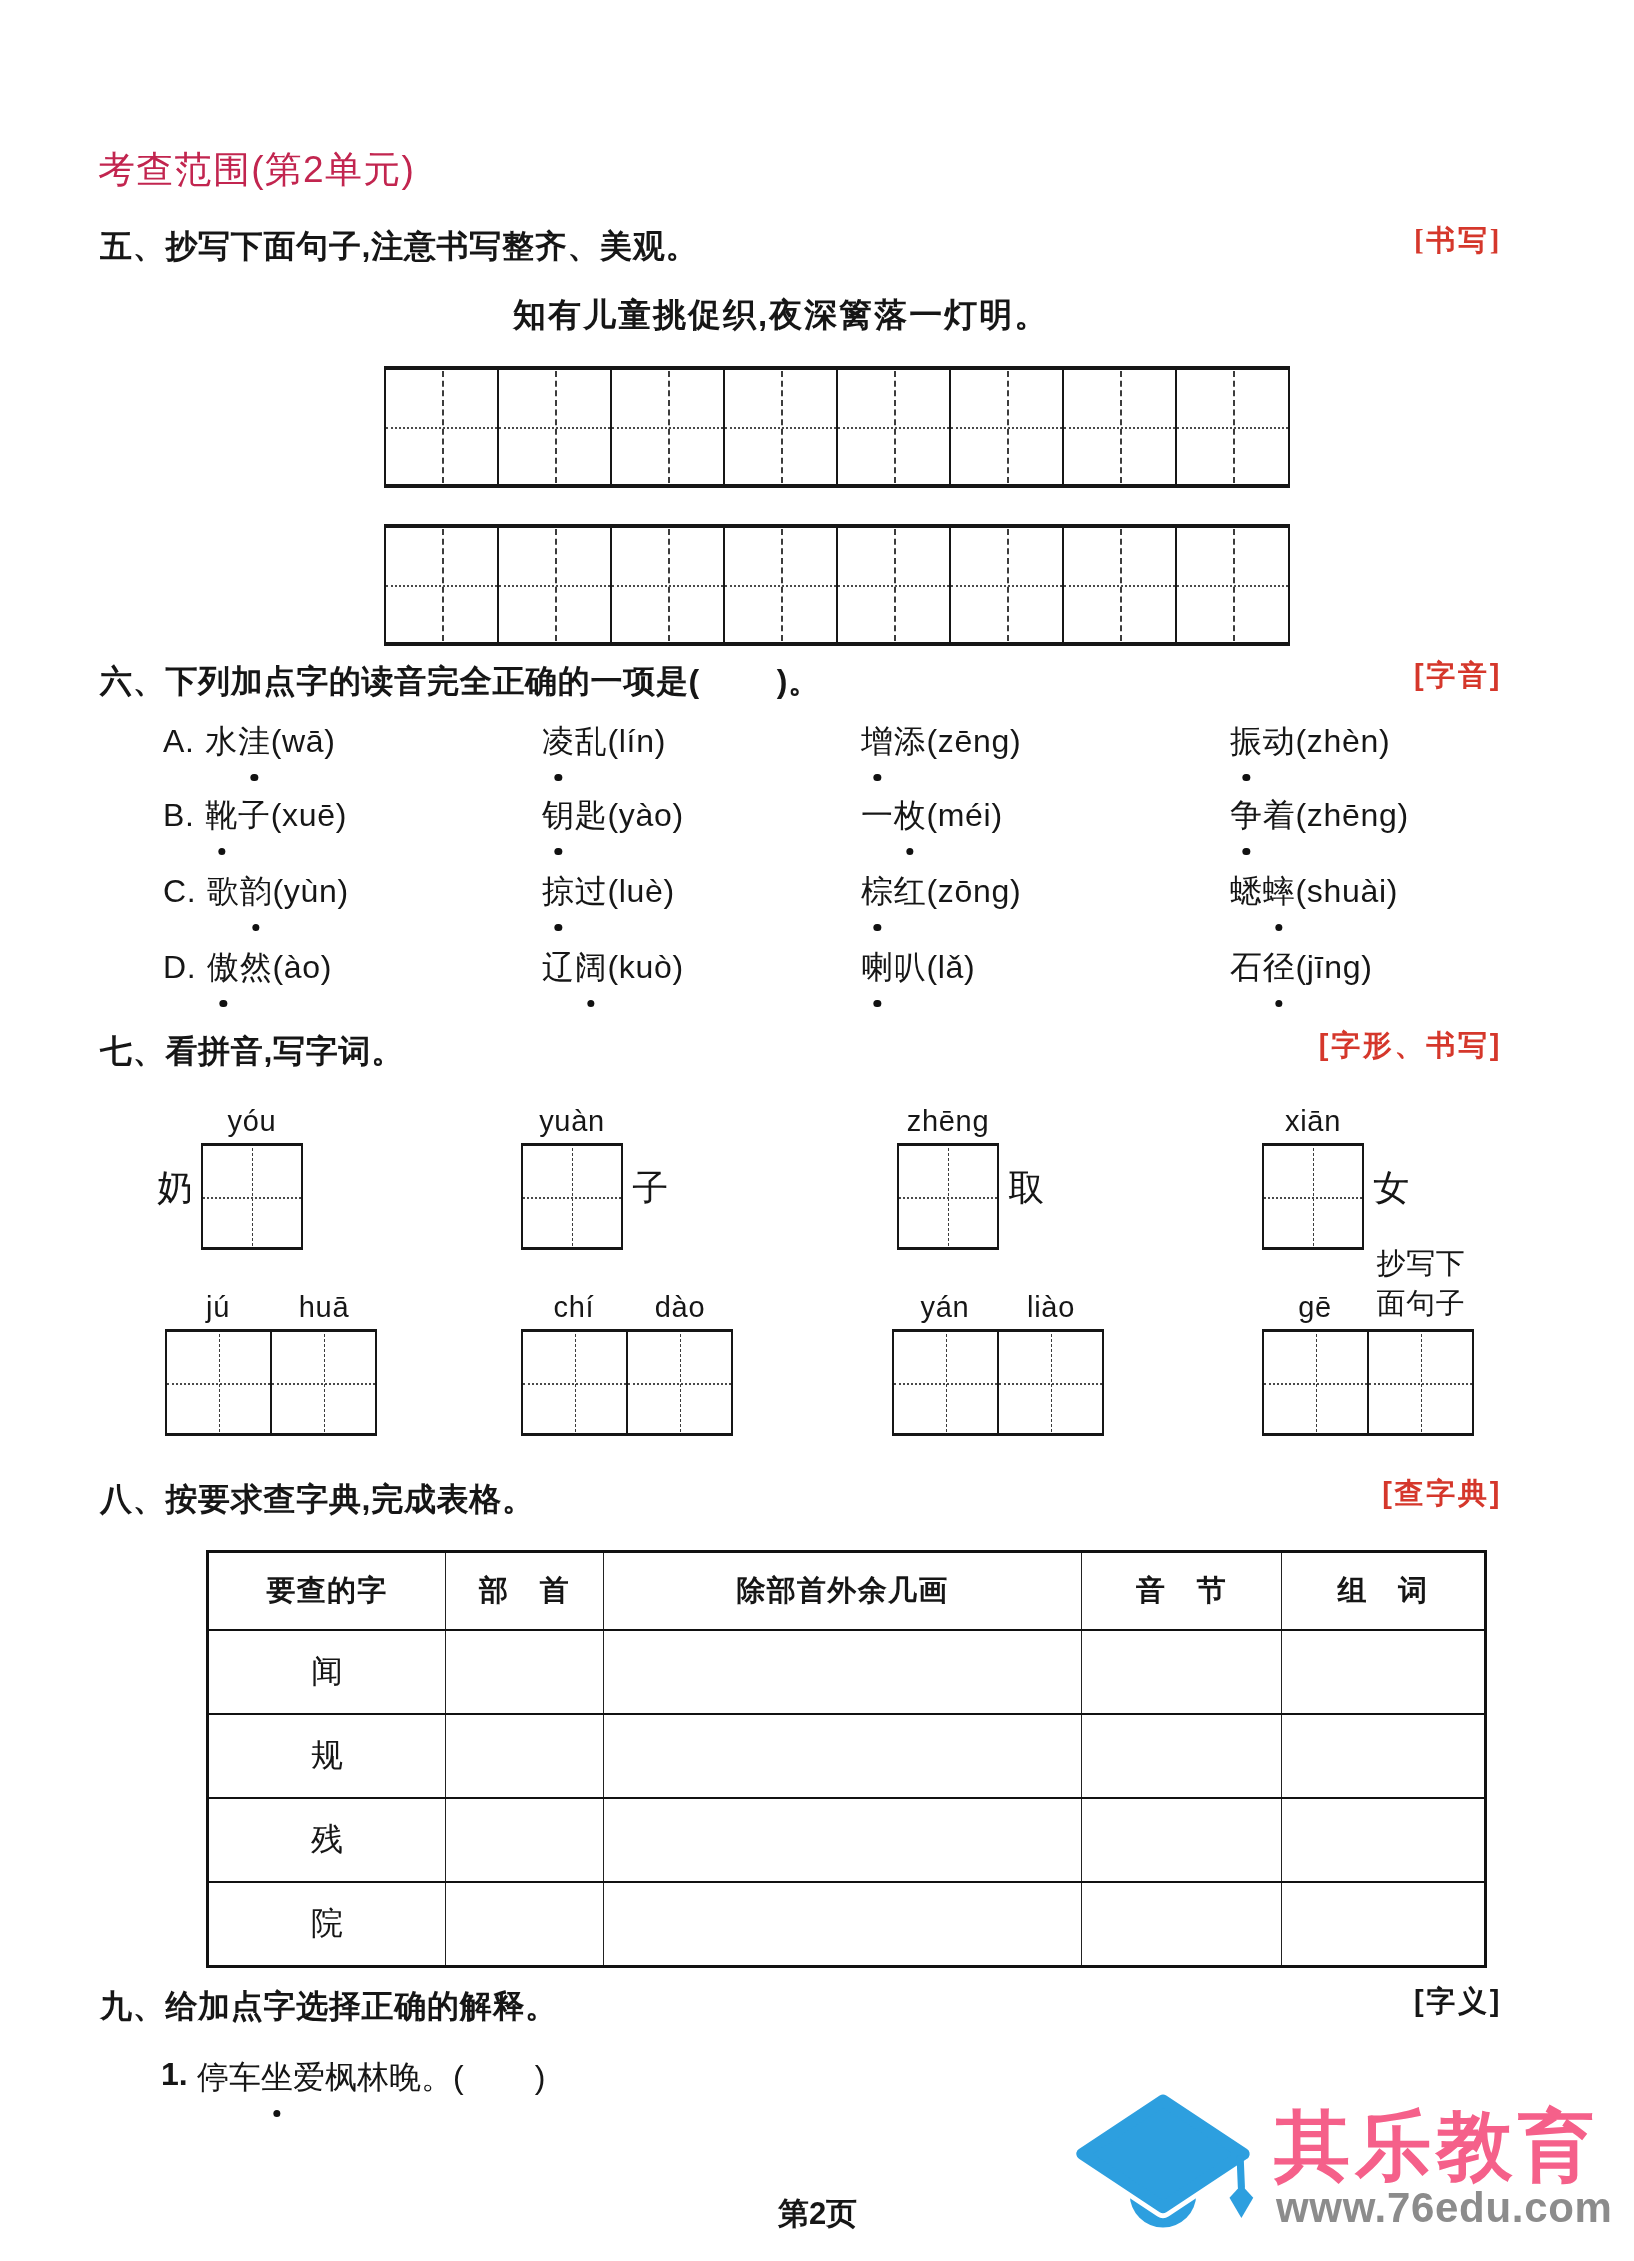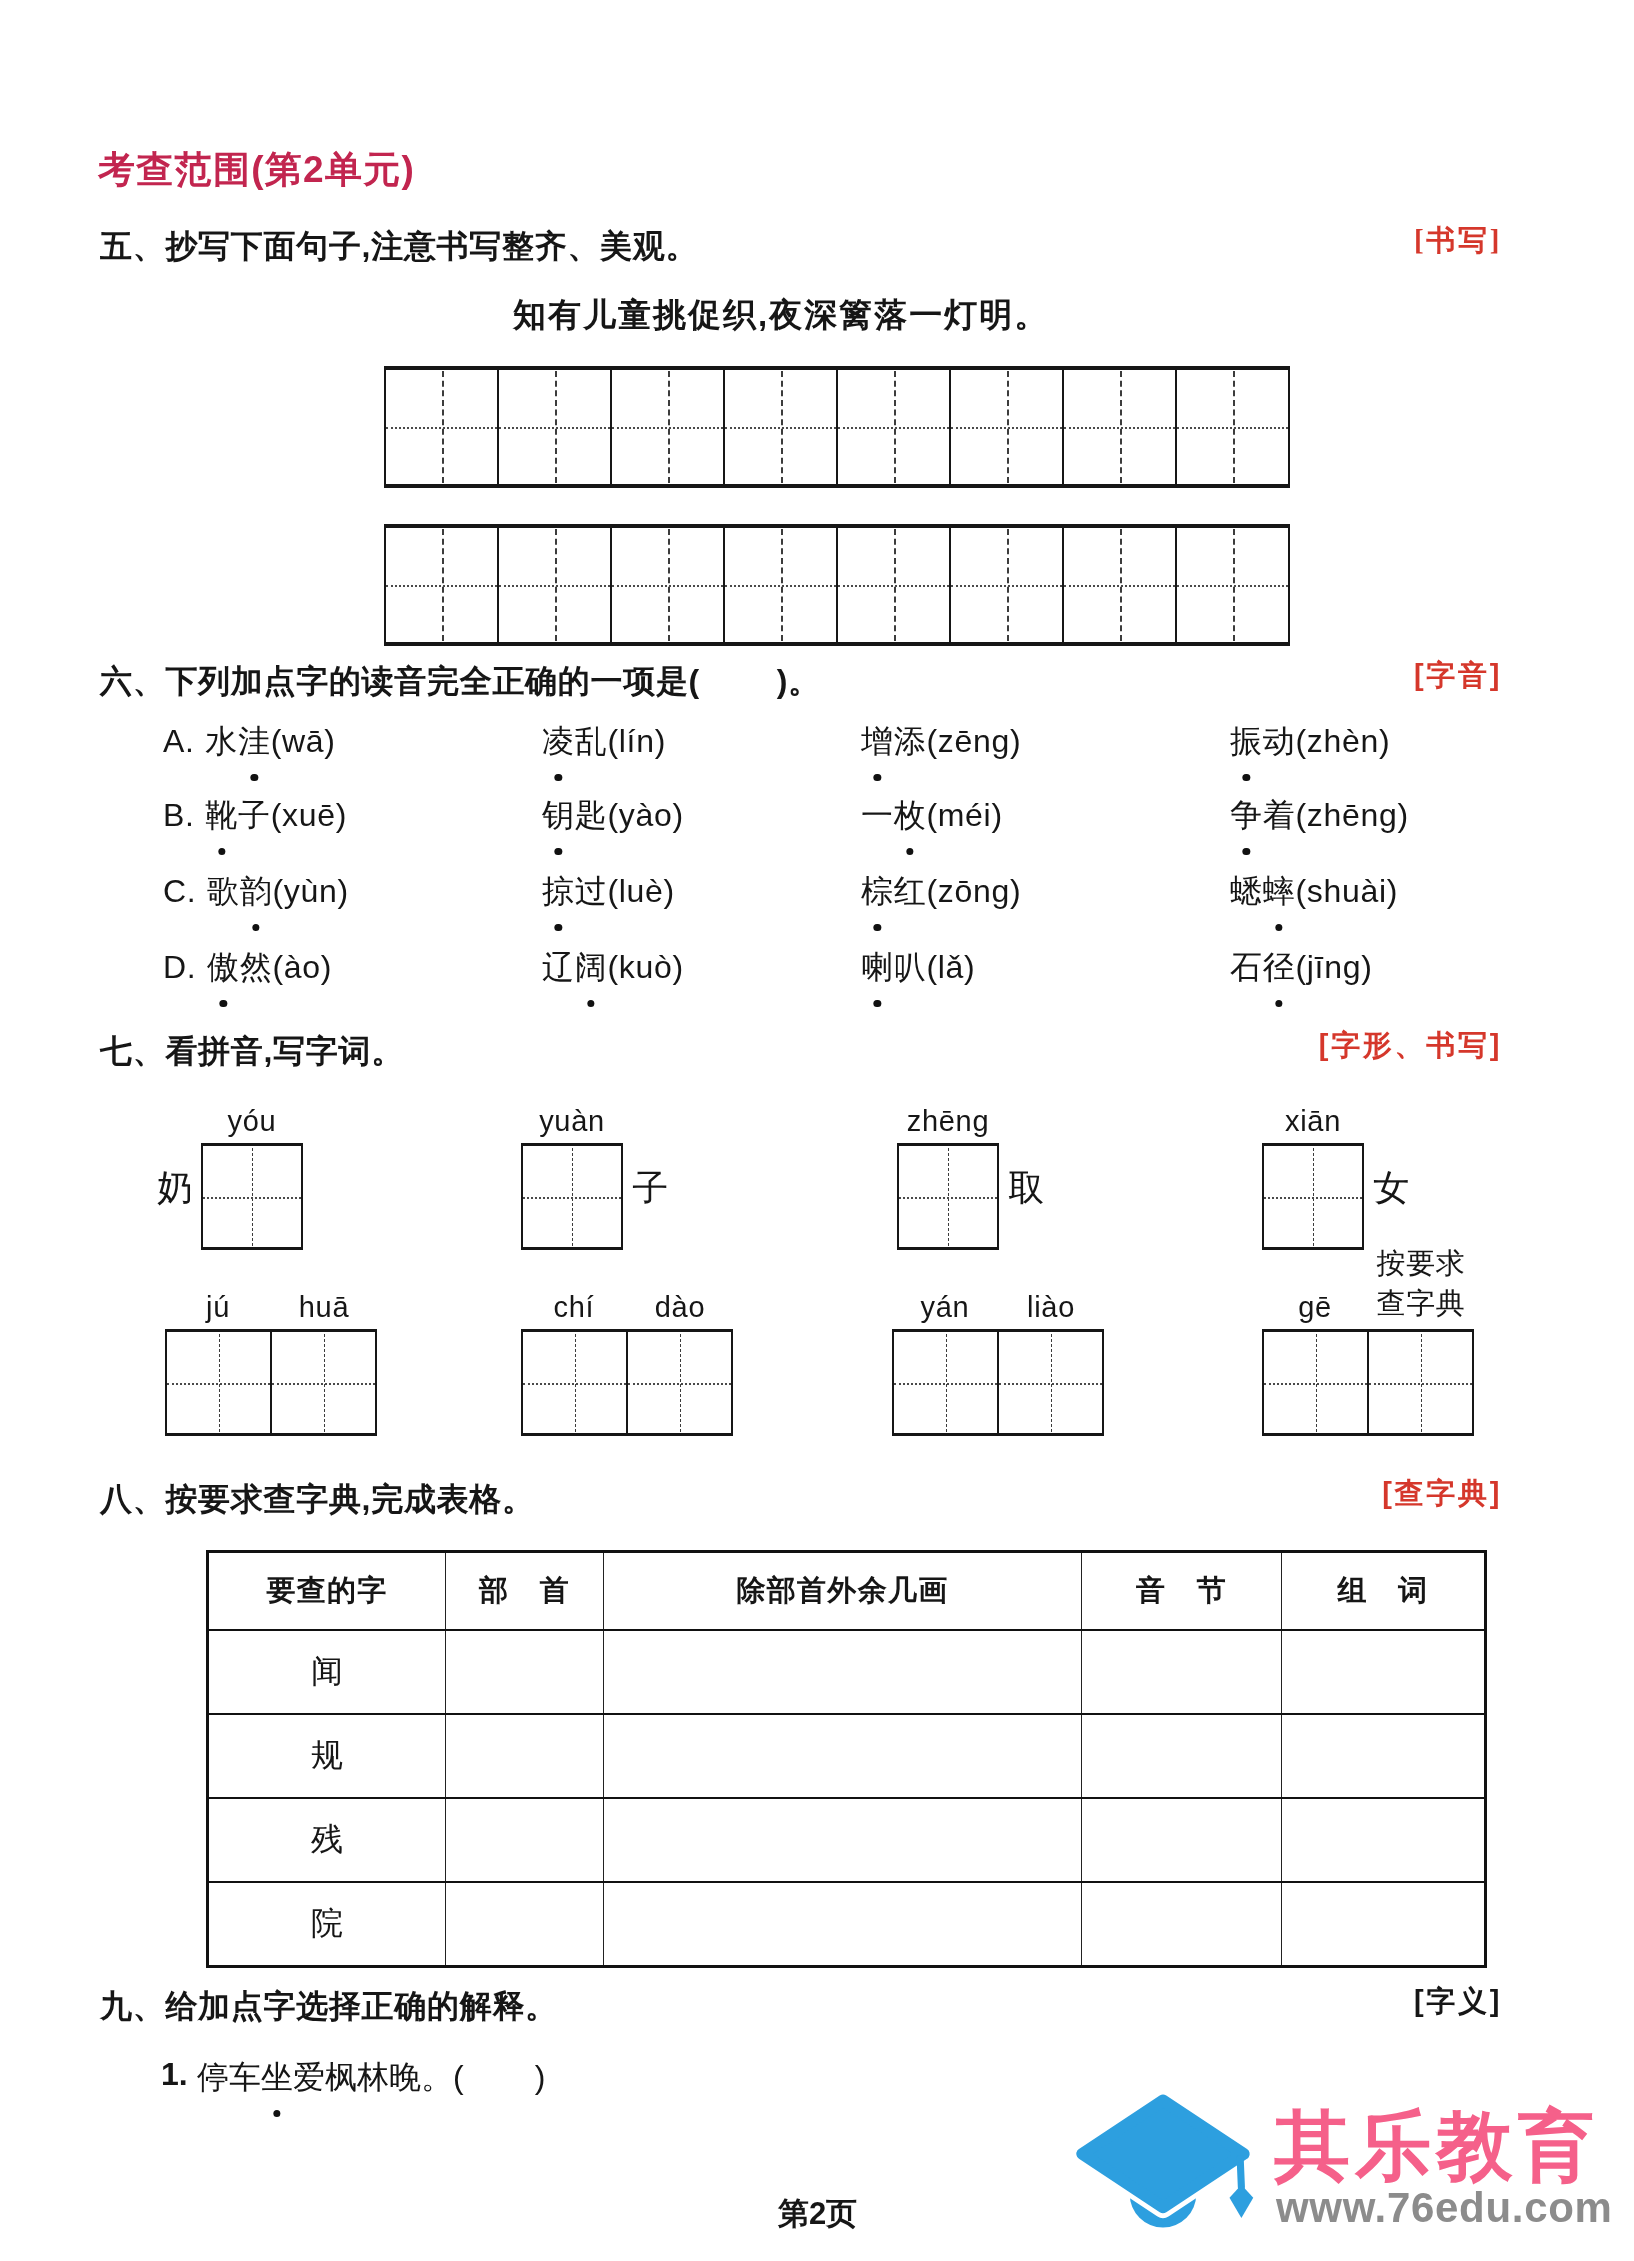--- a/index.html
+++ b/index.html
@@ -10,21 +10,21 @@
     margin:0 auto;
     background:#ffffff;
     font-family:"Liberation Sans","DejaVu Sans",sans-serif;
     color:#161616;
     overflow:hidden;
   }
   .abs{position:absolute;}
   .pre{white-space:pre;}
 
   
-  .doc-title{left:98px;top:145px;font-size:37px;font-weight:bold;color:#c2254f;letter-spacing:1.3px;}
+  .doc-title{left:98px;top:145px;font-size:37px;font-weight:normal;color:#c2254f;letter-spacing:1.3px;}
   .heading{font-size:32px;font-weight:bold;letter-spacing:0.7px;white-space:pre;}
   .tag{right:133px;font-size:29px;font-weight:bold;color:#d5372b;letter-spacing:2.7px;white-space:pre;}
   .tag.black{color:#161616;}
 
   
   .sentence{left:513px;top:293px;font-size:33px;font-weight:600;letter-spacing:2px;}
 
   
   .wgrid{display:flex;border:2.7px solid #161616;border-top-width:4.7px;border-bottom-width:4.7px;background:#fff;}
   .wcell{position:relative;width:111px;height:114px;border-right:2px solid #161616;}
@@ -198,21 +198,21 @@
       <div class="pybox2">
           <div class="pcell"></div>
           <div class="pcell"></div>
         </div>
     </div>
   </div>
   <div class="abs py-item" style="left:1262px;top:1285px;">
     <div class="box-col">
       <div class="py2">
           <span>gē</span>
-          <span>按要求查字典</span>
+          <span>抄写下面句子</span>
         </div>
       <div class="pybox2">
           <div class="pcell"></div>
           <div class="pcell"></div>
         </div>
     </div>
   </div>
 
   <div class="abs heading" style="left:100px;top:1478px;">八、按要求查字典,完成表格。</div>
   <div class="abs tag" style="top:1474px;margin-left:23px;">[查字典]</div>

